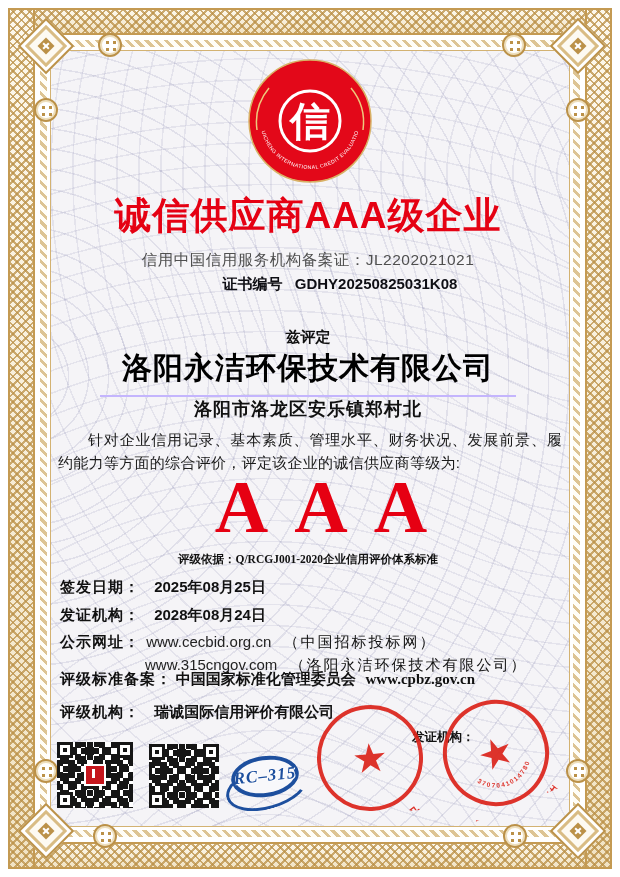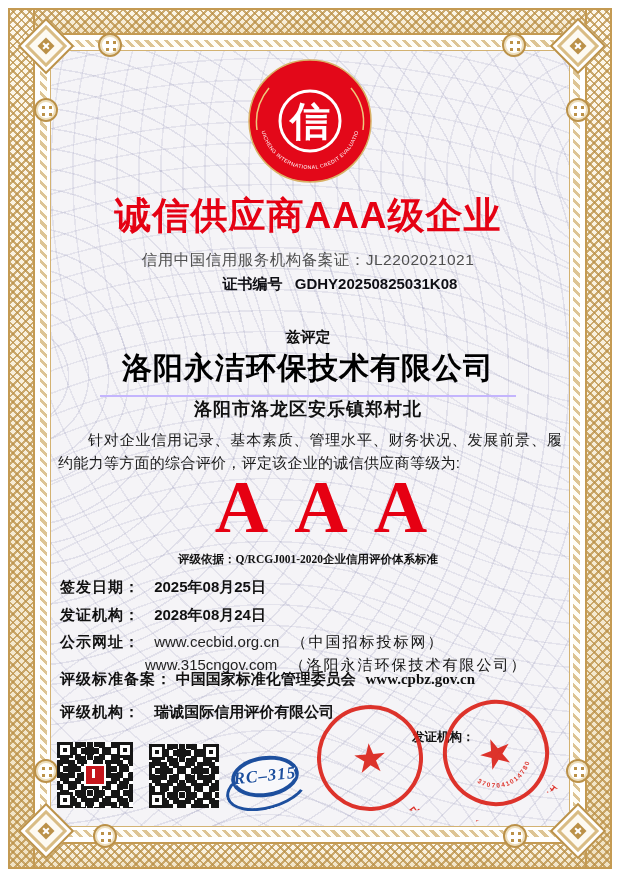--- a/index.html
+++ b/index.html
@@ -62,21 +62,21 @@
   .paragraph{position:absolute;left:58px;top:428px;width:504px;z-index:3;font-size:15px;
     color:#1a1a1a;line-height:1.55;text-indent:2em;text-align:justify;letter-spacing:.3px;}
   .grade{top:470px;font-family:"Liberation Serif",serif;font-weight:700;font-size:74px;
     color:#e60012;letter-spacing:26px;padding-left:26px;line-height:1;}
   .basis{top:552px;font-size:11.5px;font-weight:700;color:#111;font-family:"Liberation Serif",serif;}
 
   
   .row{position:absolute;left:60px;z-index:3;font-size:15px;color:#111;white-space:nowrap;}
   .lbl{font-weight:700;letter-spacing:1px;}
   .val-serif{font-family:Liberation Sans, sans-serif;font-weight:700;margin-left:10px;}
-  .url{color:#222;margin-left:10px;}
+  .url{color:#222;margin-left:2px;}
   .site-name{margin-left:8px;letter-spacing:2px;}
   .r1{top:578px;} .r2{top:606px;} .r3{top:633px;}
   .r4{top:656px;left:145px;} 
   .r5{top:670px;font-family:"Liberation Serif",serif;font-weight:700;}
   .r5 .lbl{font-family:"Liberation Sans",sans-serif;}
   .r6{top:703px;}
 
   
   .qr{position:absolute;z-index:3;background:
       repeating-conic-gradient(#161616 0% 25%, transparent 0% 50%) 0px 0px/12px 12px,

